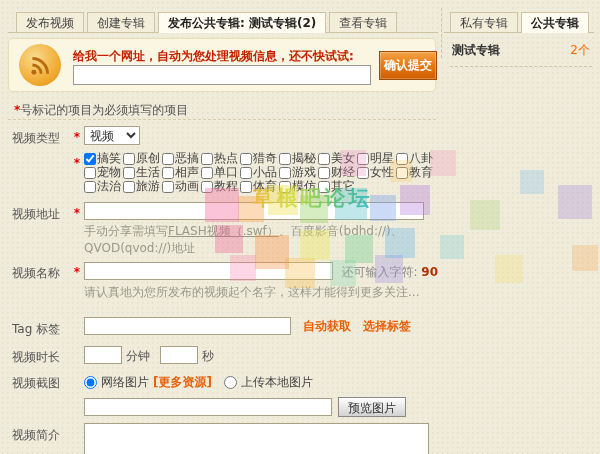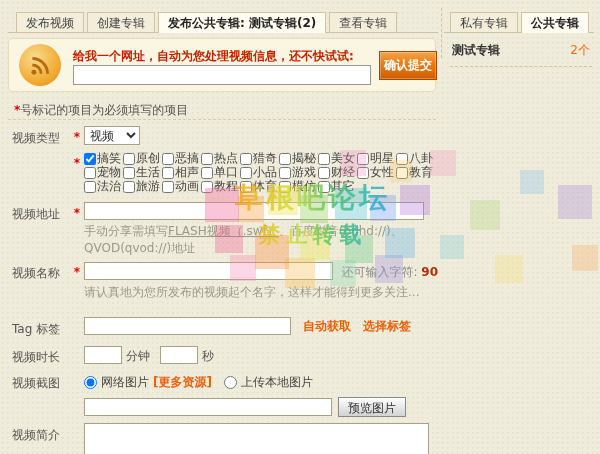--- a/index.html
+++ b/index.html
@@ -83,21 +83,21 @@
  linear-gradient(rgba(120,200,210,.30),rgba(120,200,210,.30)),
  linear-gradient(rgba(230,120,190,.25),rgba(230,120,190,.25)),
  linear-gradient(rgba(250,200,90,.28),rgba(250,200,90,.28));
 background-position:205px 188px,238px 196px,268px 185px,300px 195px,335px 188px,370px 195px,400px 185px,215px 225px,255px 235px,300px 230px,345px 235px,385px 228px,230px 255px,285px 258px,330px 260px,375px 255px,430px 150px,470px 200px,520px 170px,558px 185px,572px 245px,495px 255px,440px 235px,340px 150px,390px 160px;
 background-size:34px 34px,26px 26px,30px 30px,28px 28px,32px 32px,26px 26px,30px 30px,28px 28px,34px 34px,30px 30px,28px 28px,30px 30px,26px 26px,30px 30px,26px 26px,28px 28px,26px 26px,30px 30px,24px 24px,34px 34px,26px 26px,28px 28px,24px 24px,26px 26px,22px 22px}
 .wm{position:absolute;left:185px;top:183px;width:255px;text-align:center;pointer-events:none;font-weight:bold;opacity:.85}
 .wm-line{color:#e8703a}
 @supports (-webkit-background-clip: text){
  .wm-line{background:linear-gradient(90deg,#e84a2a,#f5a623 22%,#cfe03a 42%,#4fc46a 58%,#2ab5c9 74%,#8a6fe0 90%,#c45fd0);-webkit-background-clip:text;background-clip:text;-webkit-text-fill-color:transparent;color:transparent}
 }
-.wm1{font-size:28px;letter-spacing:3px;line-height:30px}
+.wm1{font-size:21px;letter-spacing:3px;line-height:30px}
 .wm2{font-size:22px;letter-spacing:5px;line-height:26px;margin-top:9px}
 .wm3{font-size:17px;letter-spacing:2px;line-height:22px;margin-top:4px;font-family:"DejaVu Sans Mono",monospace}
 </style>
 </head>
 <body>
 
 <div class="tabbar left-tabbar">
   <div class="tab">发布视频</div>
   <div class="tab">创建专辑</div>
   <div class="tab active">发布公共专辑: 测试专辑(2)</div>
@@ -322,14 +322,13 @@
       <textarea class="txt" style=""></textarea>
       
     </div>
   </div>
 
 </div>
 
 <div class="mosaic"></div>
 <div class="wm">
   <div class="wm-line wm1">草根吧论坛</div>
-  <div class="wm-line wm2">禁止转载</div>
 </div>
 
 </body></html>

